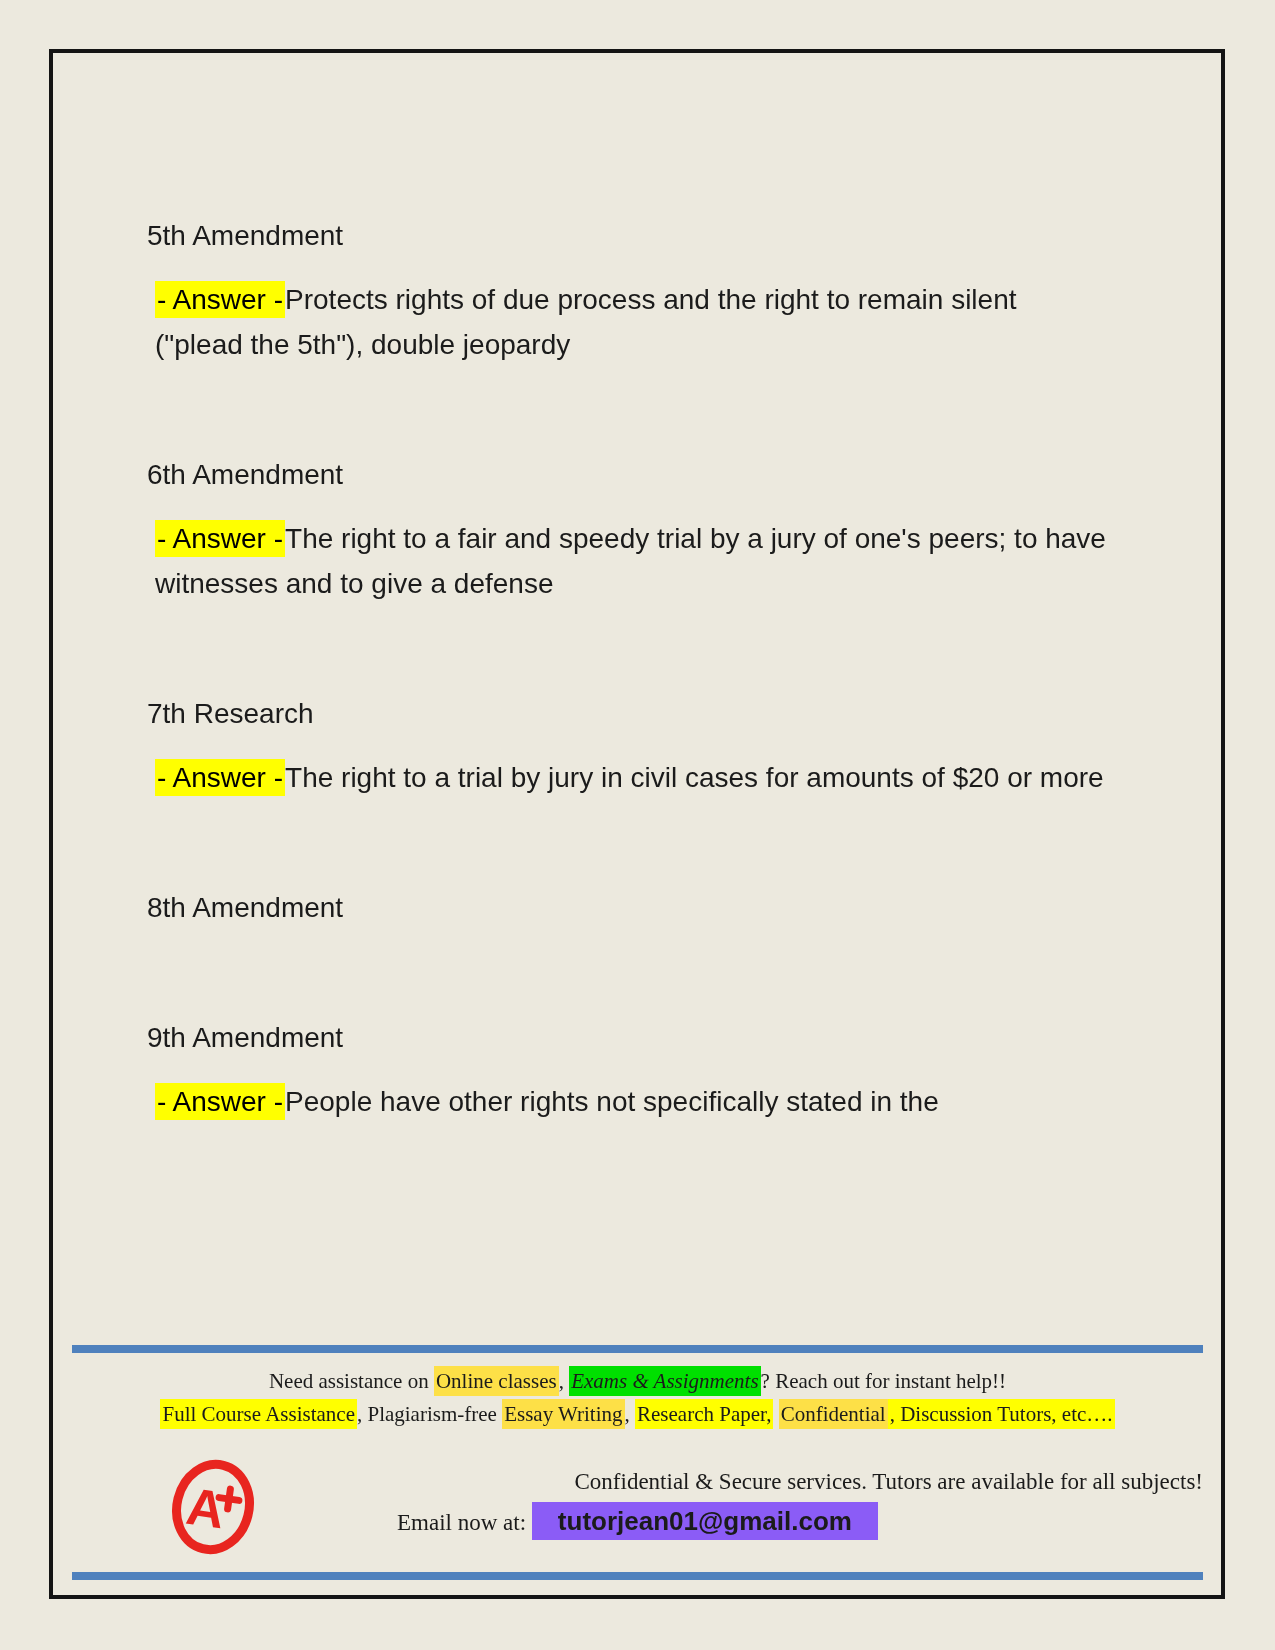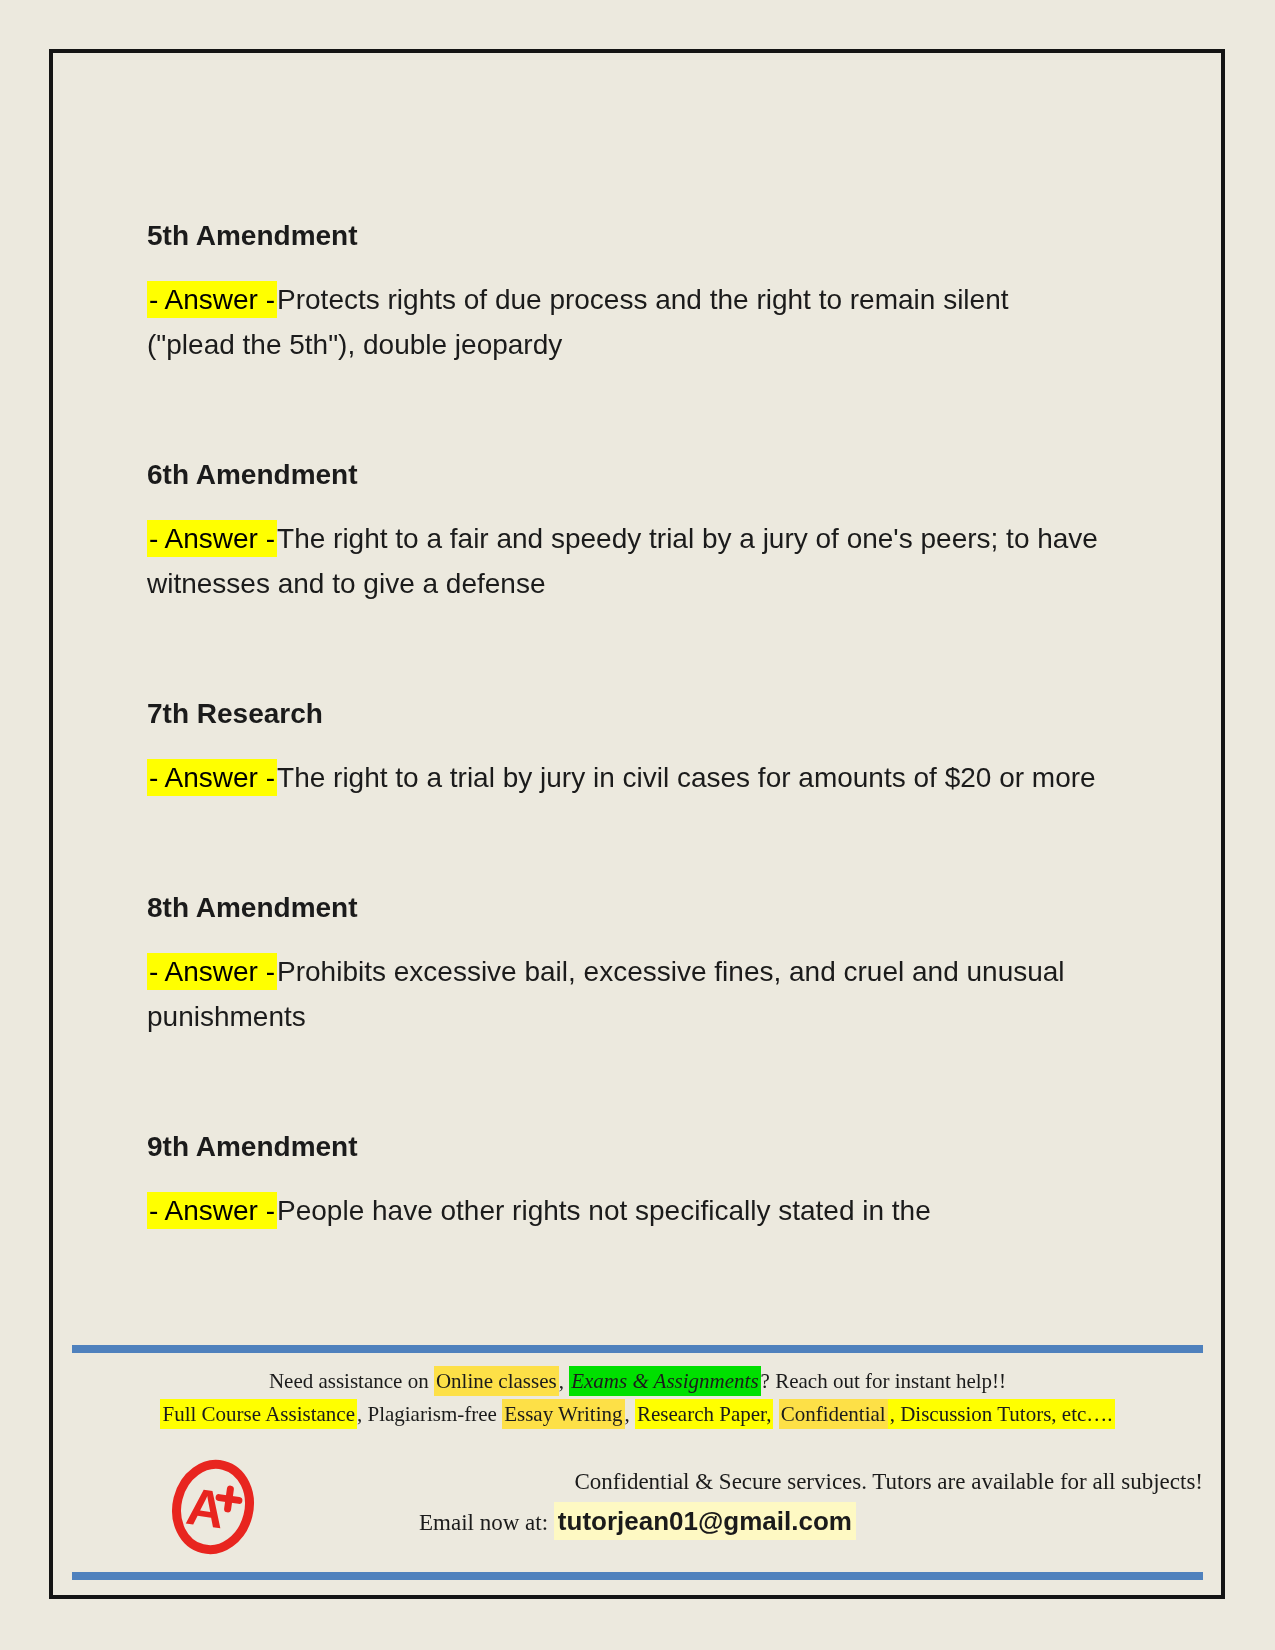--- a/index.html
+++ b/index.html
@@ -20,28 +20,28 @@
     border: 4px solid #141414;
     background: #ECE9DE;
     box-sizing: content-box;
   }
   .content {
     padding: 160px 55px 0 94px;
   }
   .amendment { margin-bottom: 85px; }
   .amendment-heading {
     font-size: 28px;
-    font-weight: 700;
+    font-weight: 400;
     line-height: 45px;
     margin: 0 0 19px 0;
   }
   .amendment-answer {
     font-size: 28px;
     line-height: 45px;
-    margin: 0;
+    margin: 8px;
     max-width: 955px;
   }
   .hl { padding: 3px 2px; }
   .hl-yellow { background: #FFFF00; }
   .hl-cyan   { background: #fde047; }
   .hl-green  { background: #00E000; font-style: italic; }
 
   .footer {
     position: absolute;
     left: 19px;
@@ -81,22 +81,22 @@
   }
   .f-email-line {
     margin: 10px 0 0 0;
     text-align: center;
     font-size: 23px;
   }
   .f-email {
     font-family: "Liberation Sans", sans-serif;
     font-weight: 700;
     font-size: 26px;
-    background: #fef9c3;
-    padding: 4px 4px;
+    background: #8b5cf6;
+    padding: 4px 26px;
   }
   .logo {
     position: absolute;
     left: 91px;
     top: 112px;
     width: 100px;
     height: 100px;
   }
 </style>
 </head>
@@ -115,21 +115,20 @@
     <p class="amendment-answer"><mark class="hl hl-yellow answer-prefix">- Answer -</mark><span class="answer-text">The right to a fair and speedy trial by a jury of one's peers; to have witnesses and to give a defense</span></p>
   </section>
 
   <section class="amendment">
     <h2 class="amendment-heading">7th Research</h2>
     <p class="amendment-answer"><mark class="hl hl-yellow answer-prefix">- Answer -</mark><span class="answer-text">The right to a trial by jury in civil cases for amounts of $20 or more</span></p>
   </section>
 
   <section class="amendment">
     <h2 class="amendment-heading">8th Amendment</h2>
-    <p class="amendment-answer"><mark class="hl hl-yellow answer-prefix">- Answer -</mark><span class="answer-text">Prohibits excessive bail, excessive fines, and cruel and unusual punishments</span></p>
   </section>
 
   <section class="amendment">
     <h2 class="amendment-heading">9th Amendment</h2>
     <p class="amendment-answer"><mark class="hl hl-yellow answer-prefix">- Answer -</mark><span class="answer-text">People have other rights not specifically stated in the</span></p>
   </section>
 </div>
 
   <div class="footer">
     <div class="divider"></div>

